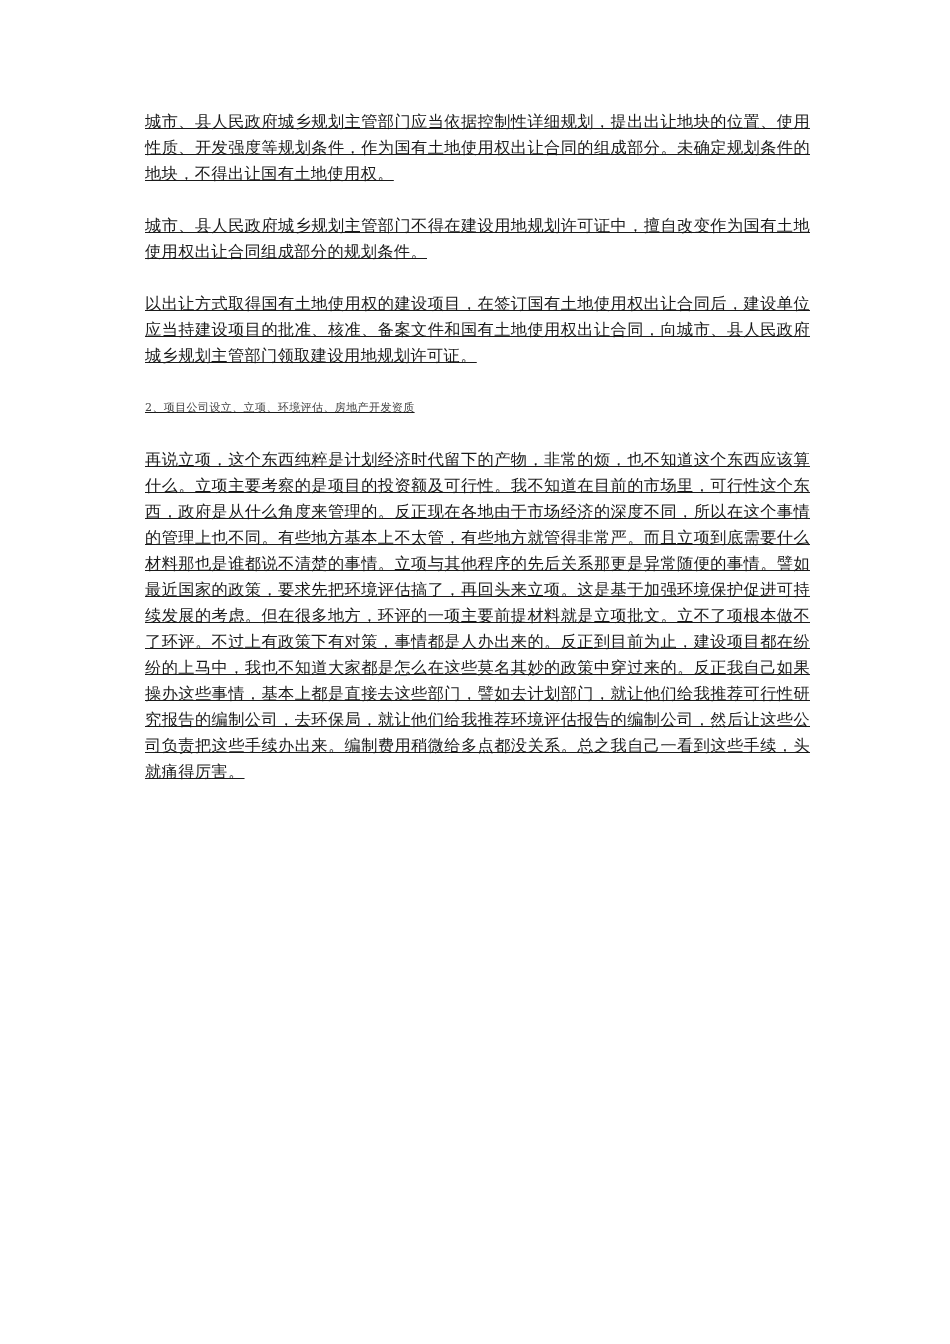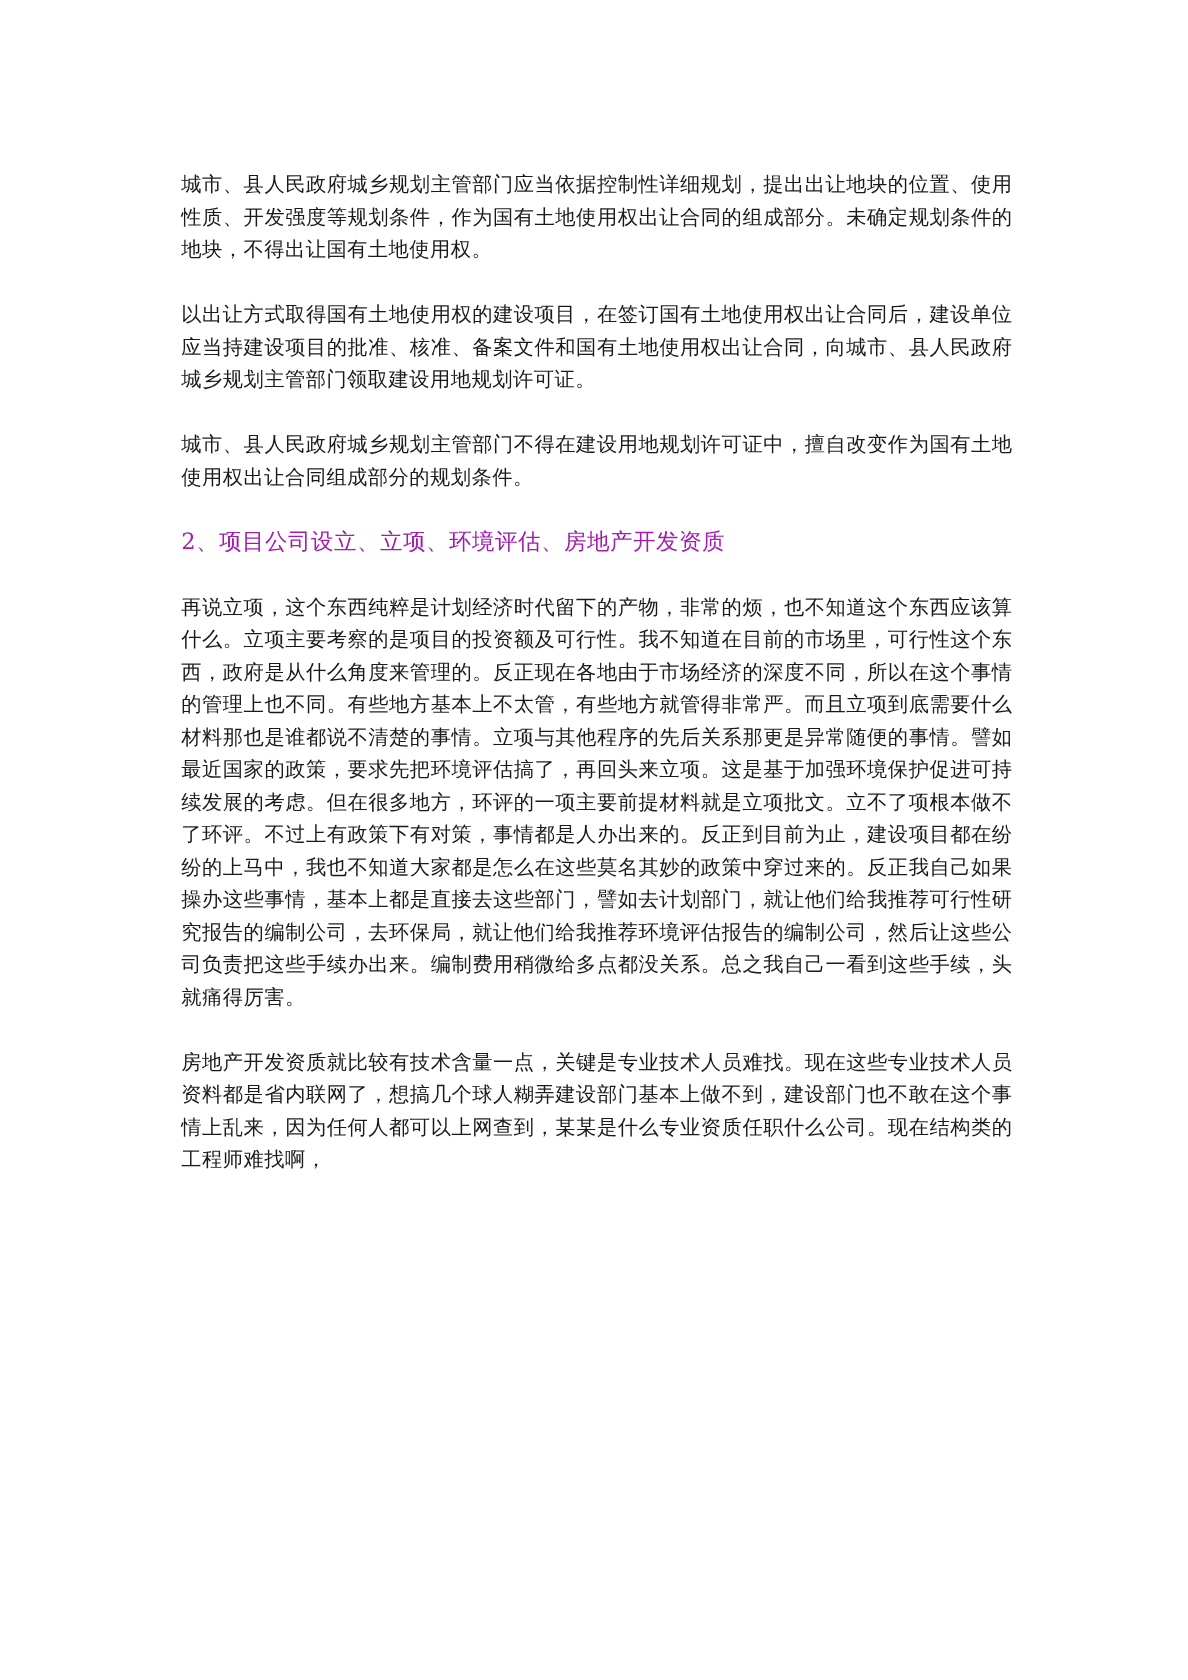--- a/index.html
+++ b/index.html
@@ -1,24 +1,23 @@
 <!DOCTYPE html>
 <html><head>
 <meta charset="utf-8">
 <style>
   html, body { margin: 0; padding: 0; background: #ffffff; }
   body { width: 950px; height: 1344px; position: relative; overflow: hidden;
          font-family: "DejaVu Serif", "Liberation Serif", serif; color: #1a1a1a; }
-  .page { position: absolute; left: 145px; top: 135px; width: 665px; }
+  .page { position: absolute; left: 145px; top: 109px; width: 665px; text-decoration: underline; }
   .para { font-size: 16.2px; line-height: 26px; margin: 0 0 26px 0; text-align: justify; letter-spacing: 0.4px; }
-  .heading { font-size: 18px; line-height: 26px; margin: 0 0 26px 0; color: #a21caf; letter-spacing: 0.4px; }
+  .heading { font-size: 11px; line-height: 26px; margin: 0 0 26px 0; color: #404040; letter-spacing: 0.4px; }
 </style>
 </head>
 <body>
 
 <div class="page">
   <p class="para">城市、县人民政府城乡规划主管部门应当依据控制性详细规划，提出出让地块的位置、使用性质、开发强度等规划条件，作为国有土地使用权出让合同的组成部分。未确定规划条件的地块，不得出让国有土地使用权。</p>
+  <p class="para">城市、县人民政府城乡规划主管部门不得在建设用地规划许可证中，擅自改变作为国有土地使用权出让合同组成部分的规划条件。</p>
   <p class="para">以出让方式取得国有土地使用权的建设项目，在签订国有土地使用权出让合同后，建设单位应当持建设项目的批准、核准、备案文件和国有土地使用权出让合同，向城市、县人民政府城乡规划主管部门领取建设用地规划许可证。</p>
-  <p class="para">城市、县人民政府城乡规划主管部门不得在建设用地规划许可证中，擅自改变作为国有土地使用权出让合同组成部分的规划条件。</p>
   <p class="heading">2、项目公司设立、立项、环境评估、房地产开发资质</p>
   <p class="para">再说立项，这个东西纯粹是计划经济时代留下的产物，非常的烦，也不知道这个东西应该算什么。立项主要考察的是项目的投资额及可行性。我不知道在目前的市场里，可行性这个东西，政府是从什么角度来管理的。反正现在各地由于市场经济的深度不同，所以在这个事情的管理上也不同。有些地方基本上不太管，有些地方就管得非常严。而且立项到底需要什么材料那也是谁都说不清楚的事情。立项与其他程序的先后关系那更是异常随便的事情。譬如最近国家的政策，要求先把环境评估搞了，再回头来立项。这是基于加强环境保护促进可持续发展的考虑。但在很多地方，环评的一项主要前提材料就是立项批文。立不了项根本做不了环评。不过上有政策下有对策，事情都是人办出来的。反正到目前为止，建设项目都在纷纷的上马中，我也不知道大家都是怎么在这些莫名其妙的政策中穿过来的。反正我自己如果操办这些事情，基本上都是直接去这些部门，譬如去计划部门，就让他们给我推荐可行性研究报告的编制公司，去环保局，就让他们给我推荐环境评估报告的编制公司，然后让这些公司负责把这些手续办出来。编制费用稍微给多点都没关系。总之我自己一看到这些手续，头就痛得厉害。</p>
-  <p class="para">房地产开发资质就比较有技术含量一点，关键是专业技术人员难找。现在这些专业技术人员资料都是省内联网了，想搞几个球人糊弄建设部门基本上做不到，建设部门也不敢在这个事情上乱来，因为任何人都可以上网查到，某某是什么专业资质任职什么公司。现在结构类的工程师难找啊，</p>
 </div>
 
 </body></html>

